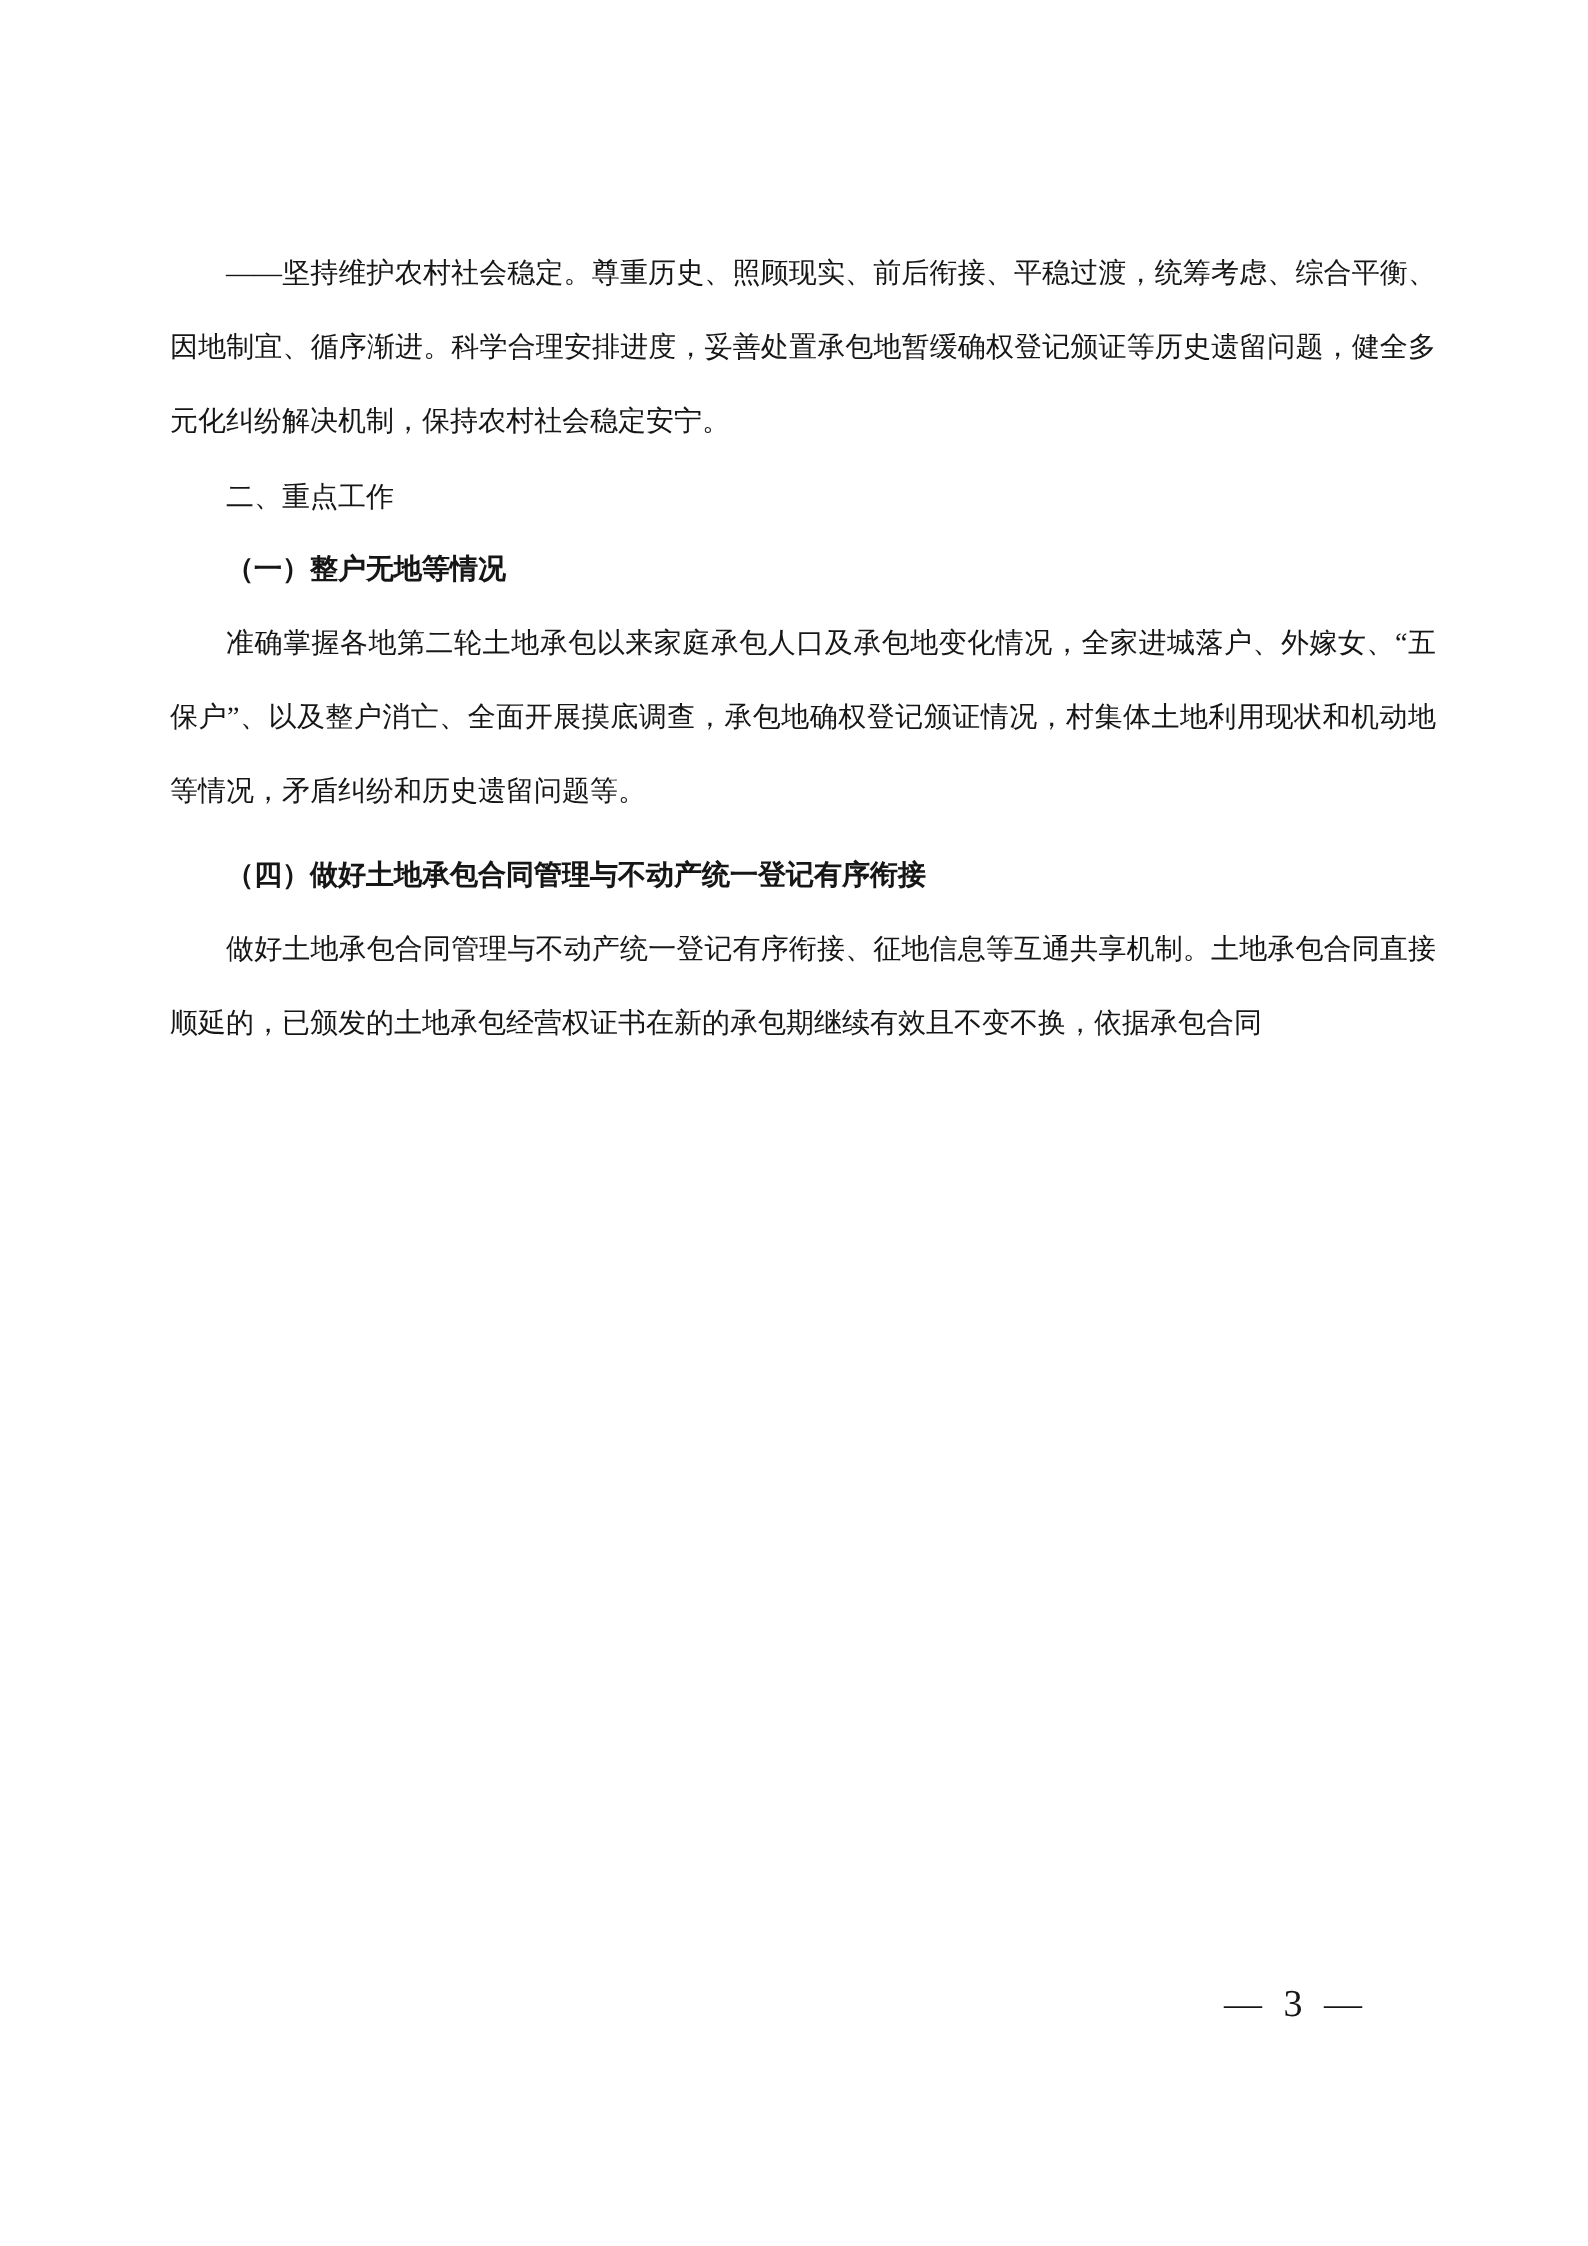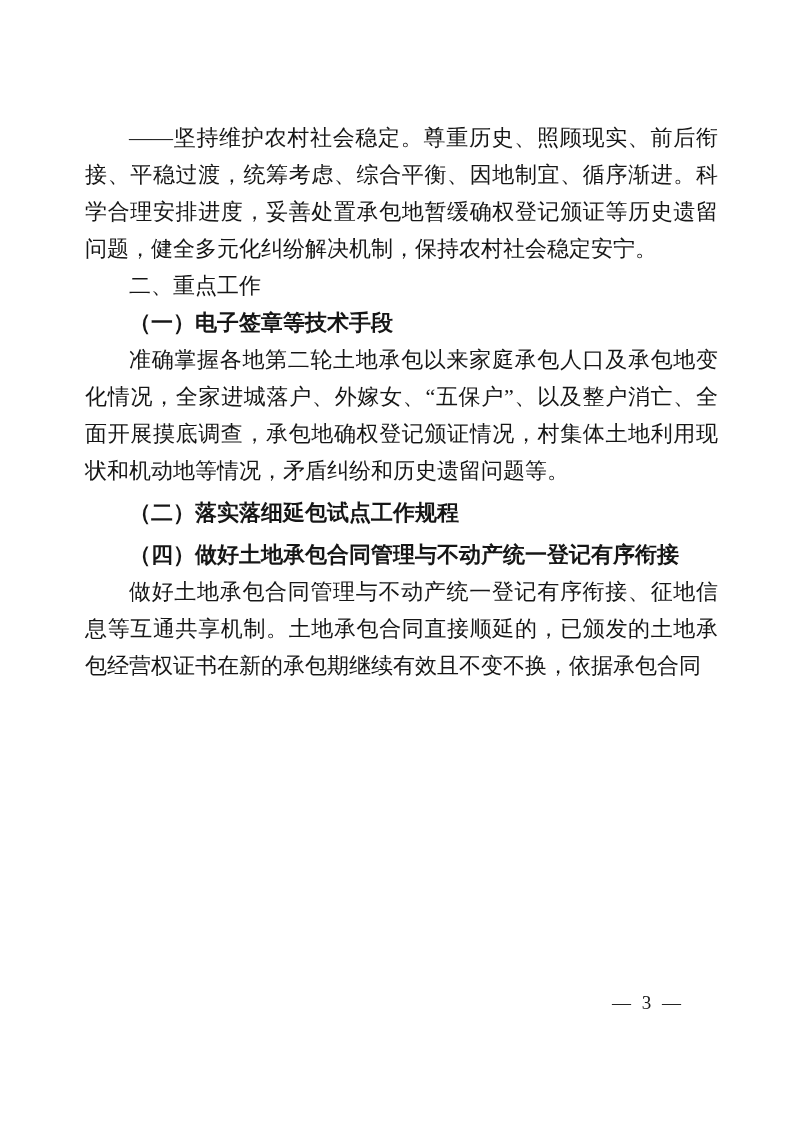--- a/index.html
+++ b/index.html
@@ -13,21 +13,21 @@
     height: 1123px;
     background: #ffffff;
     box-sizing: border-box;
     padding: 119px 76px 0 85px;
     font-family: "Liberation Serif", serif;
     color: #161616;
     overflow: hidden;
   }
   .body-para, .sec-heading, .sub-heading {
     margin: 0;
-    font-size: 22px;
+    font-size: 14px;
     line-height: 37px;
     text-indent: 2em;
   }
   .body-para {
     font-weight: normal;
     text-align: justify;
     text-justify: inter-character;
   }
   .sec-heading {
     font-family: "Liberation Sans", sans-serif;
@@ -52,24 +52,23 @@
 </style>
 </head>
 <body>
 
 <div class="page">
 
   <p class="body-para">——坚持维护农村社会稳定。尊重历史、照顾现实、前后衔接、平稳过渡，统筹考虑、综合平衡、因地制宜、循序渐进。科学合理安排进度，妥善处置承包地暂缓确权登记颁证等历史遗留问题，健全多元化纠纷解决机制，保持农村社会稳定安宁。</p>
 
   <h2 class="sec-heading">二、重点工作</h2>
 
-  <h3 class="sub-heading">（一）电子签章等技术手段</h3>
+  <h3 class="sub-heading">（一）整户无地等情况</h3>
   <p class="body-para">准确掌握各地第二轮土地承包以来家庭承包人口及承包地变化情况，全家进城落户、外嫁女、“五保户”、以及整户消亡、全面开展摸底调查，承包地确权登记颁证情况，村集体土地利用现状和机动地等情况，矛盾纠纷和历史遗留问题等。</p>
 
-  <h3 class="sub-heading spaced">（二）落实落细延包试点工作规程</h3>
 
 
   <h3 class="sub-heading spaced">（四）做好土地承包合同管理与不动产统一登记有序衔接</h3>
   <p class="body-para">做好土地承包合同管理与不动产统一登记有序衔接、征地信息等互通共享机制。土地承包合同直接顺延的，已颁发的土地承包经营权证书在新的承包期继续有效且不变不换，依据承包合同</p>
 
   <div class="page-number">— 3 —</div>
 
 </div>
 
 </body></html>

